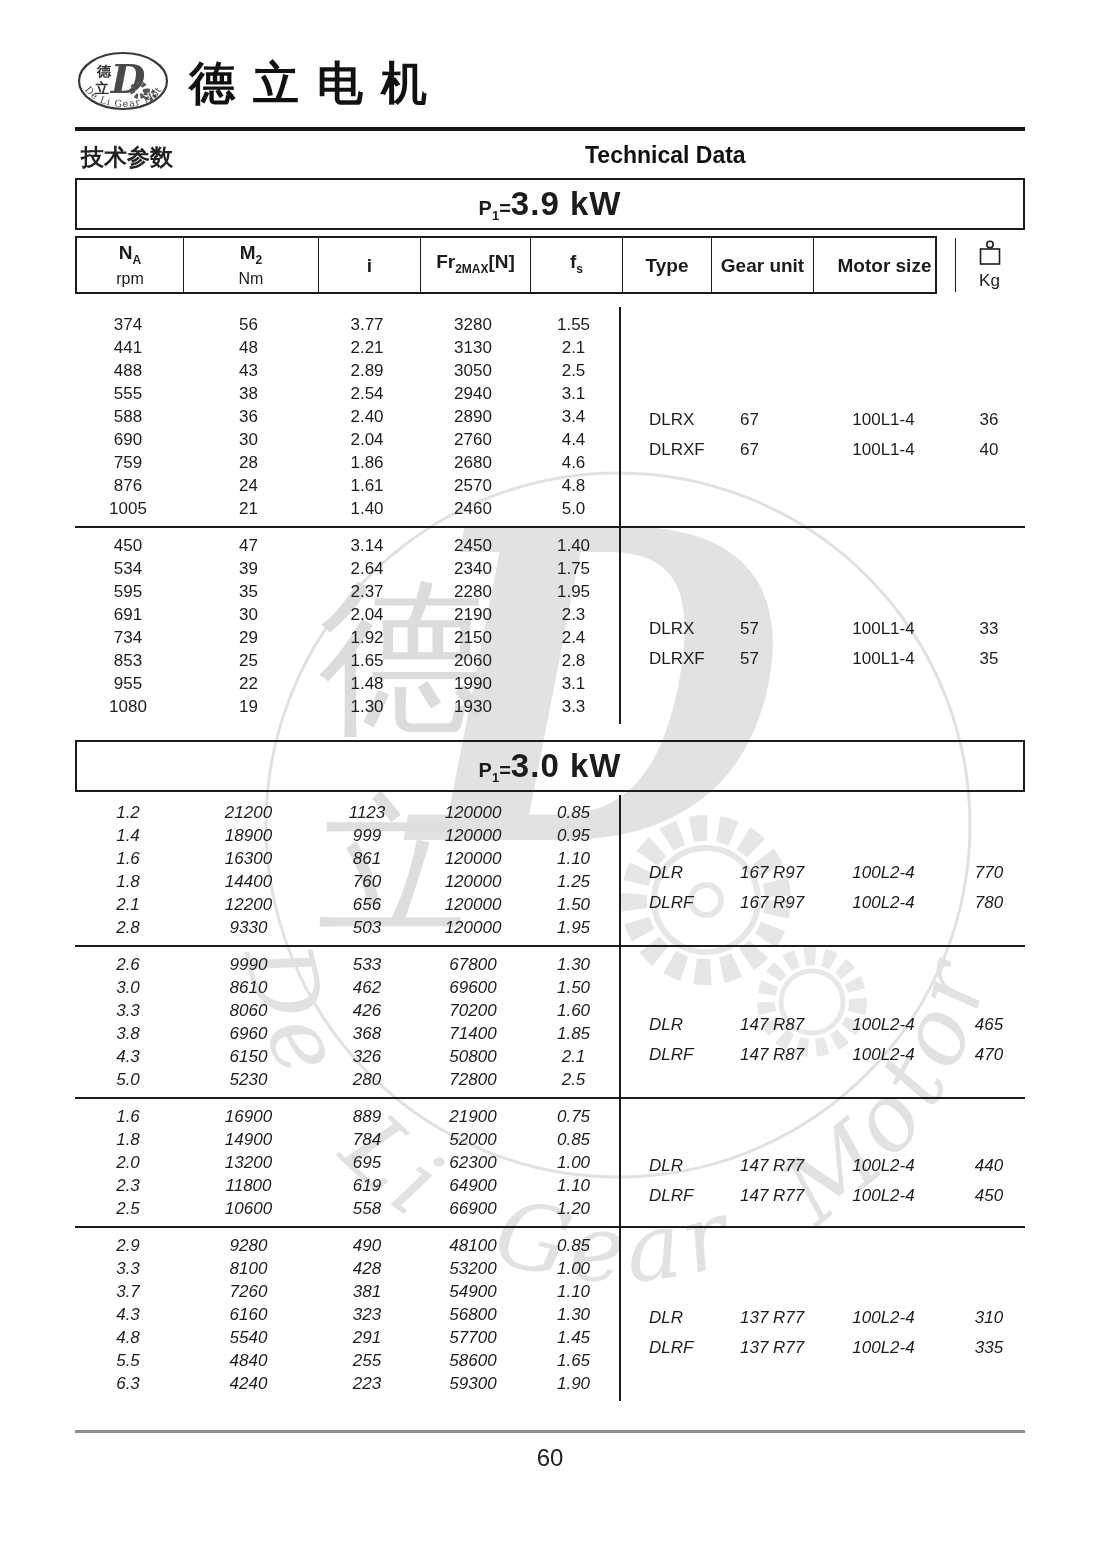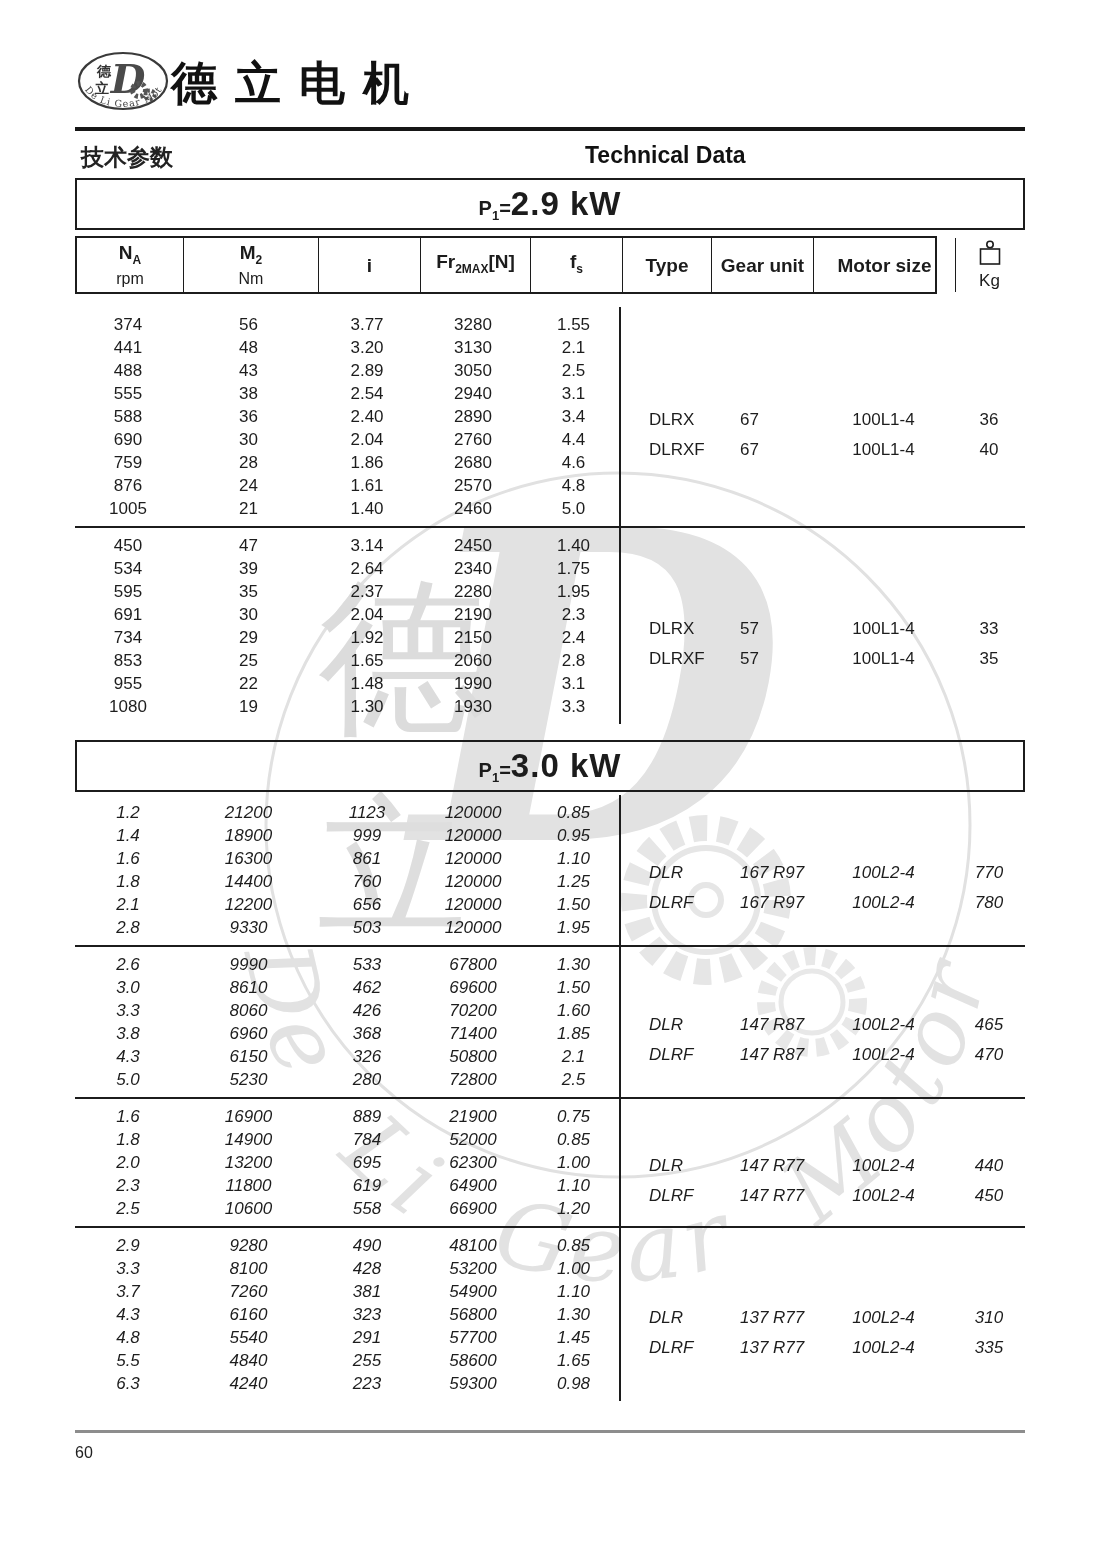--- a/index.html
+++ b/index.html
@@ -11,20 +11,21 @@
     font-family:"Liberation Sans",sans-serif;
     color:#1c1c1c;
     overflow:hidden;
   }
   .wm{position:absolute;left:0;top:0;width:1100px;height:1555px;z-index:0;pointer-events:none;}
   .content{position:relative;z-index:1;padding:0 75px;}
 
   
   .brand-row{margin-top:46px;height:76px;display:flex;align-items:center;}
   .brand{
+    margin-left:18px;
     font-family:"DejaVu Serif",serif;
     font-weight:bold;font-size:46px;letter-spacing:18px;color:#111;
     white-space:nowrap;
   }
   .rule{margin-top:5px;height:4px;background:#161616;}
   .titles{position:relative;margin-top:11px;height:27px;}
   .title-cn{position:absolute;left:6px;top:0;font-size:23px;font-weight:bold;color:#222;}
   .title-en{position:absolute;left:510px;top:0;font-size:23px;font-weight:bold;color:#111;}
 
   
@@ -70,21 +71,21 @@
   .bright{flex:1;display:flex;align-items:center;}
   .gwrap{width:100%;margin-top:36px;}
   .gline{display:grid;grid-template-columns:89px 102px 143px 68px;line-height:30px;font-size:17px;color:#1d1d1d;}
   .gc0{text-align:left;padding-left:28px;}
   .gc1{text-align:left;padding-left:30px;}
   .gc2,.gc3{text-align:center;}
 
   
   .footer{position:absolute;left:75px;width:950px;top:1430px;z-index:1;}
   .foot-line{height:3px;background:#8d8d8d;}
-  .page-num{text-align:left;margin-top:11px;font-size:16px;color:#222;}
+  .page-num{text-align:center;margin-top:11px;font-size:24px;color:#222;}
 </style>
 </head>
 <body>
 
 <div class="page">
 
   <div class="wm">
     <svg width="1100" height="1555" viewBox="0 0 1100 1555">
       <circle cx="618" cy="825" r="352" fill="none" stroke="#e1e1e1" stroke-width="3"></circle>
       <text x="600" y="840" font-size="430" font-style="italic" font-weight="bold" fill="#e2e2e2" text-anchor="middle" font-family="DejaVu Serif, serif">D</text>
@@ -130,21 +131,21 @@
 
     <div class="titles">
       <span class="title-cn">技术参数</span>
       <span class="title-en">Technical Data</span>
     </div>
 
     <div id="tables-root">
         <div class="power-box">
           <div class="pline">
             <span class="p-prefix">P<sub>1</sub>=</span>
-            <span class="p-value">2.9 kW</span>
+            <span class="p-value">3.9 kW</span>
           </div>
         </div>
         <div class="col-header">
           <div class="hcell">
             <div class="hmain">N<sub>A</sub></div>
             <div class="hunit">rpm</div>
           </div>
           <div class="hcell">
             <div class="hmain">M<sub>2</sub></div>
             <div class="hunit">Nm</div>
@@ -181,21 +182,21 @@
               <div class="drow">
                 <div class="dcell">374</div>
                 <div class="dcell">56</div>
                 <div class="dcell">3.77</div>
                 <div class="dcell">3280</div>
                 <div class="dcell">1.55</div>
               </div>
               <div class="drow">
                 <div class="dcell">441</div>
                 <div class="dcell">48</div>
-                <div class="dcell">3.20</div>
+                <div class="dcell">2.21</div>
                 <div class="dcell">3130</div>
                 <div class="dcell">2.1</div>
               </div>
               <div class="drow">
                 <div class="dcell">488</div>
                 <div class="dcell">43</div>
                 <div class="dcell">2.89</div>
                 <div class="dcell">3050</div>
                 <div class="dcell">2.5</div>
               </div>
@@ -564,21 +565,21 @@
                 <div class="dcell">4840</div>
                 <div class="dcell">255</div>
                 <div class="dcell">58600</div>
                 <div class="dcell">1.65</div>
               </div>
               <div class="drow">
                 <div class="dcell">6.3</div>
                 <div class="dcell">4240</div>
                 <div class="dcell">223</div>
                 <div class="dcell">59300</div>
-                <div class="dcell">0.98</div>
+                <div class="dcell">1.90</div>
               </div>
             </div>
             <div class="bright">
               <div class="gwrap">
                 <div class="gline">
                   <div class="gcell gc0">DLR</div>
                   <div class="gcell gc1">137 R77</div>
                   <div class="gcell gc2">100L2-4</div>
                   <div class="gcell gc3">310</div>
                 </div>

